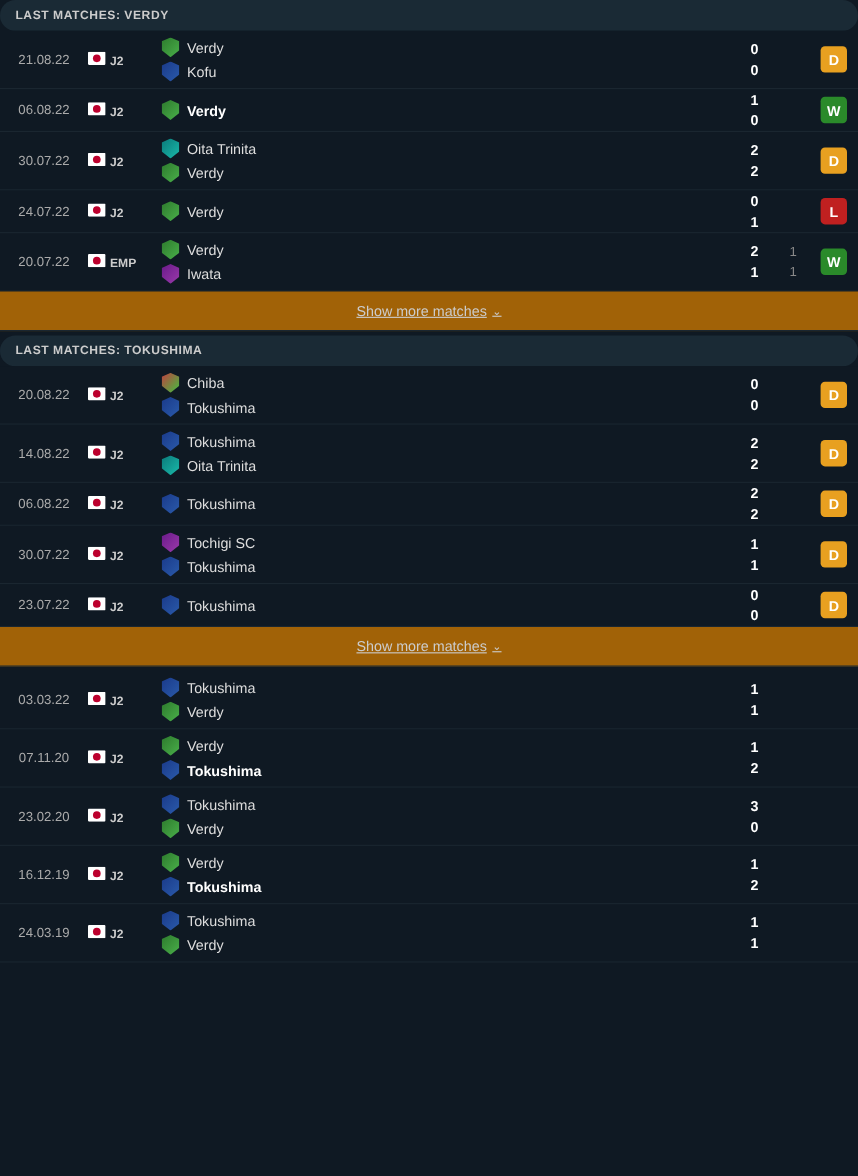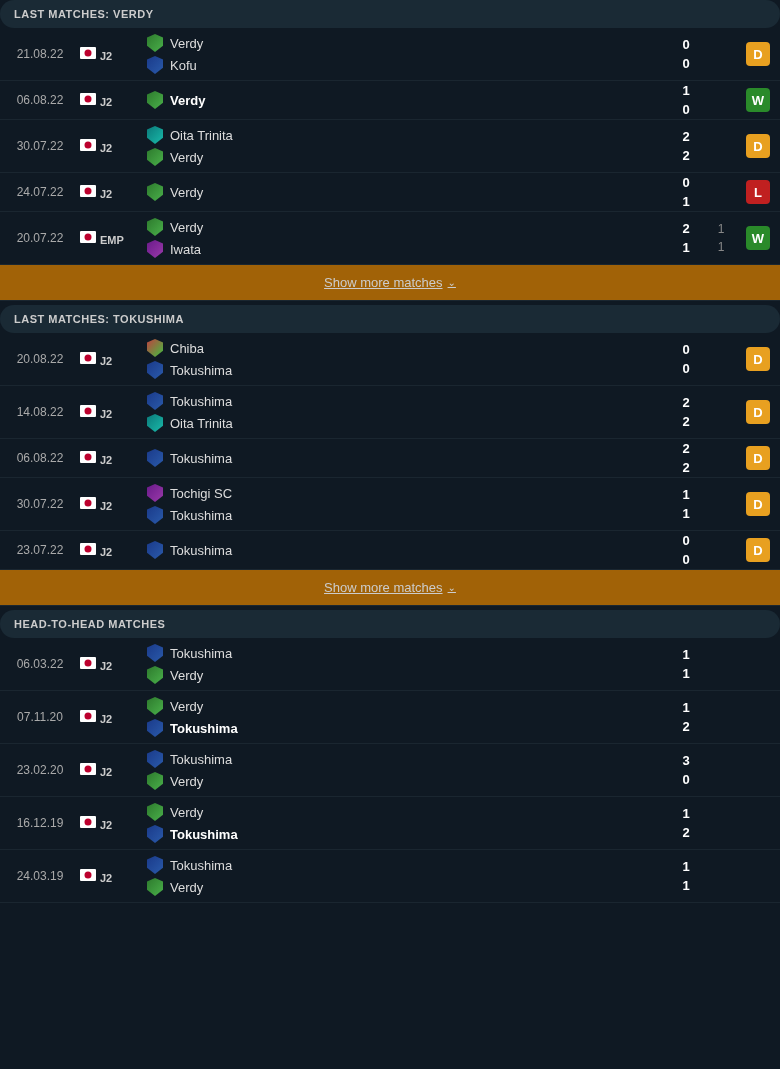--- a/index.html
+++ b/index.html
@@ -586,24 +586,23 @@
             <div class="score">0</div>
             <div class="score">0</div>
           </div>
           <div class="spacer-col"></div>
           <div class="result-badge badge-d">D</div>
         </div>
       </div>
       <div class="show-more"><span class="show-more-link">Show more matches <span class="chevron">⌄</span></span></div>
     </div>
     <div class="section">
-      <div class="section-header">HEAD-TO-HEAD MATCHES</div>
       <div class="match-group">
         <div class="match-row">
-          <div class="match-date">06.03.22</div>
+          <div class="match-date">03.03.22</div>
           <div class="flag-league">
             <span><svg width="16" height="12" viewBox="0 0 16 12">
       <rect width="16" height="12" rx="1" fill="white"></rect>
       <circle cx="8" cy="6" r="3.5" fill="#bc002d"></circle>
     </svg></span>
             <span class="league-label">J2</span>
           </div>
           <div class="teams-col">
             <div class="team-row">
               <span class="team-icon">

